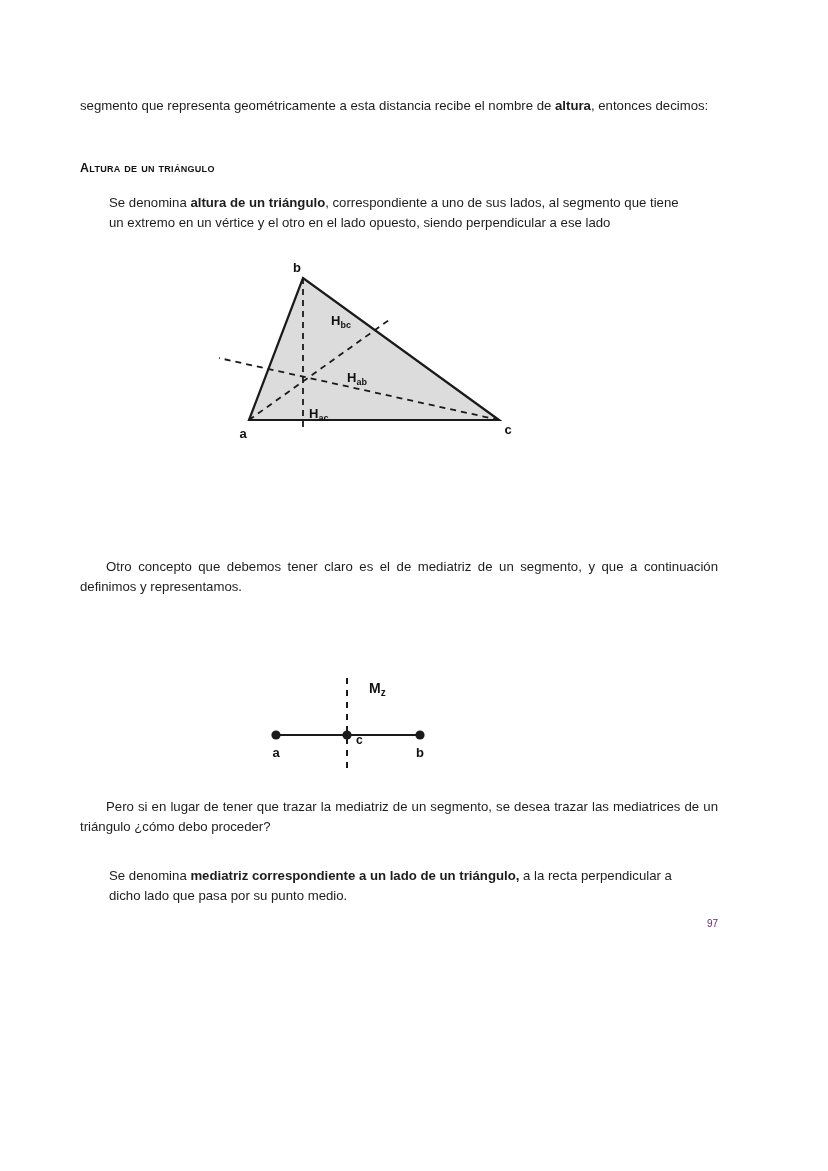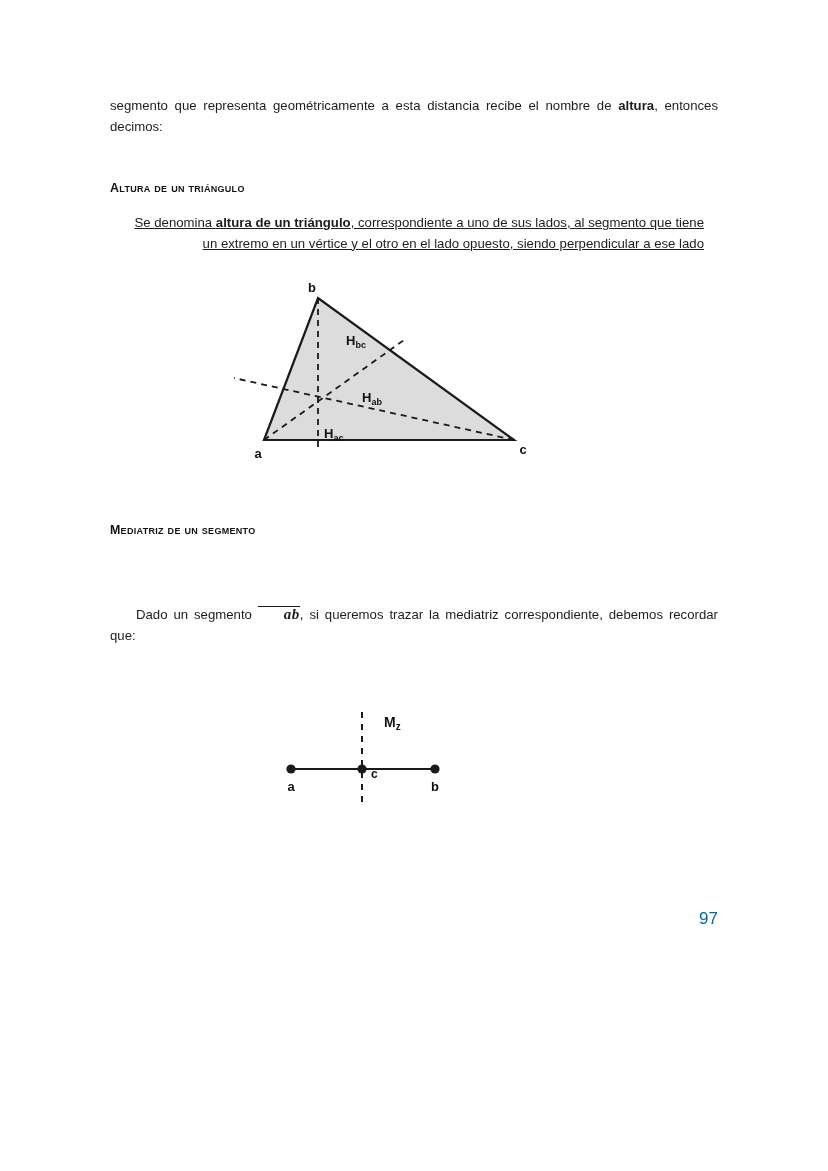--- a/index.html
+++ b/index.html
@@ -13,32 +13,31 @@
     font-family: "Liberation Sans", sans-serif;
     color: #1a1a1a;
     position: relative;
     overflow: hidden;
   }
   .page {
     position: relative;
     width: 828px;
     height: 981px;
     box-sizing: border-box;
-    padding: 96px 110px 0 110px;
+    padding: 96px 110px 0 80px;
   }
   p {
     margin: 0;
     font-size: 13.2px;
     line-height: 20.5px;
     text-align: justify;
     color: #1d1d1d;
   }
   p.center {
-    text-align: right;
-    text-decoration: underline;
+    text-align: left;
   }
   .indent {
     text-indent: 26px;
   }
   .b { font-weight: bold; }
 
   h3.section-heading {
     margin: 0;
     font-size: 12.4px;
     font-weight: bold;
@@ -83,22 +82,22 @@
     padding-top: 0px;
     display: inline-block;
     line-height: 15px;
     letter-spacing: 0.5px;
   }
 
   .page-number {
     position: absolute;
     right: 110px;
     bottom: 52px;
-    font-size: 17px;
-    color: #0369a1;
+    font-size: 10px;
+    color: #701a75;
   }
 
   svg text {
     font-family: "Liberation Sans", sans-serif;
     font-weight: bold;
     fill: #111111;
   }
 </style>
 </head>
 <body>
@@ -140,28 +139,27 @@
 
       <text x="210" y="158" font-size="13"><tspan>H</tspan><tspan font-size="9" dy="3">ac</tspan></text>
     </svg>
   </div>
 
   <div class="sp-10"></div>
 
 
   <div class="sp-44"></div>
 
-  <h3 class="section-heading">Mediatriz de  un segmento</h3>
 
   <div class="sp-54"></div>
 
+  <p class="para-block indent">Otro concepto que debemos tener claro es el de mediatriz de un segmento, y que a continuación definimos y representamos.</p>
 
   <div class="sp-14"></div>
 
-  <p class="para-block indent"><span>Dado un segmento </span><span class="overline-seg">ab</span><span>, si queremos trazar la mediatriz correspondiente, debemos recordar que:</span></p>
 
   <div class="sp-14"></div>
 
 
   <div class="sp-34"></div>
 
   <div class="fig-mediatriz">
     <svg width="600" height="115" viewBox="0 0 600 115">
 
       <line x1="177" y1="75" x2="321" y2="75" stroke="#1a1a1a" stroke-width="2.2"></line>
@@ -175,22 +173,26 @@
       <text x="177" y="97" font-size="13" text-anchor="middle" font-weight="normal">a</text>
       <text x="257" y="84" font-size="12" text-anchor="start" font-weight="normal">c</text>
       <text x="321" y="97" font-size="13" text-anchor="middle" font-weight="normal">b</text>
 
       <text x="270" y="33" font-size="14"><tspan>M</tspan><tspan font-size="10" dy="3">z</tspan></text>
     </svg>
   </div>
 
   <div class="sp-18"></div>
 
+  <p class="para-block indent">Pero si en lugar de tener que trazar la mediatriz de un segmento, se desea trazar las mediatrices de un triángulo ¿cómo debo proceder?</p>
 
   <div class="sp-14"></div>
 
 
   <div class="sp-14"></div>
 
+  <div class="quote-block">
+    <p class="center"><span>Se denomina </span><span class="b">mediatriz correspondiente a un lado de un triángulo,</span><span> a la recta perpendicular a dicho lado que pasa por su punto medio.</span></p>
+  </div>
 
   <div class="page-number">97</div>
 
 </div>
 
 </body></html>

